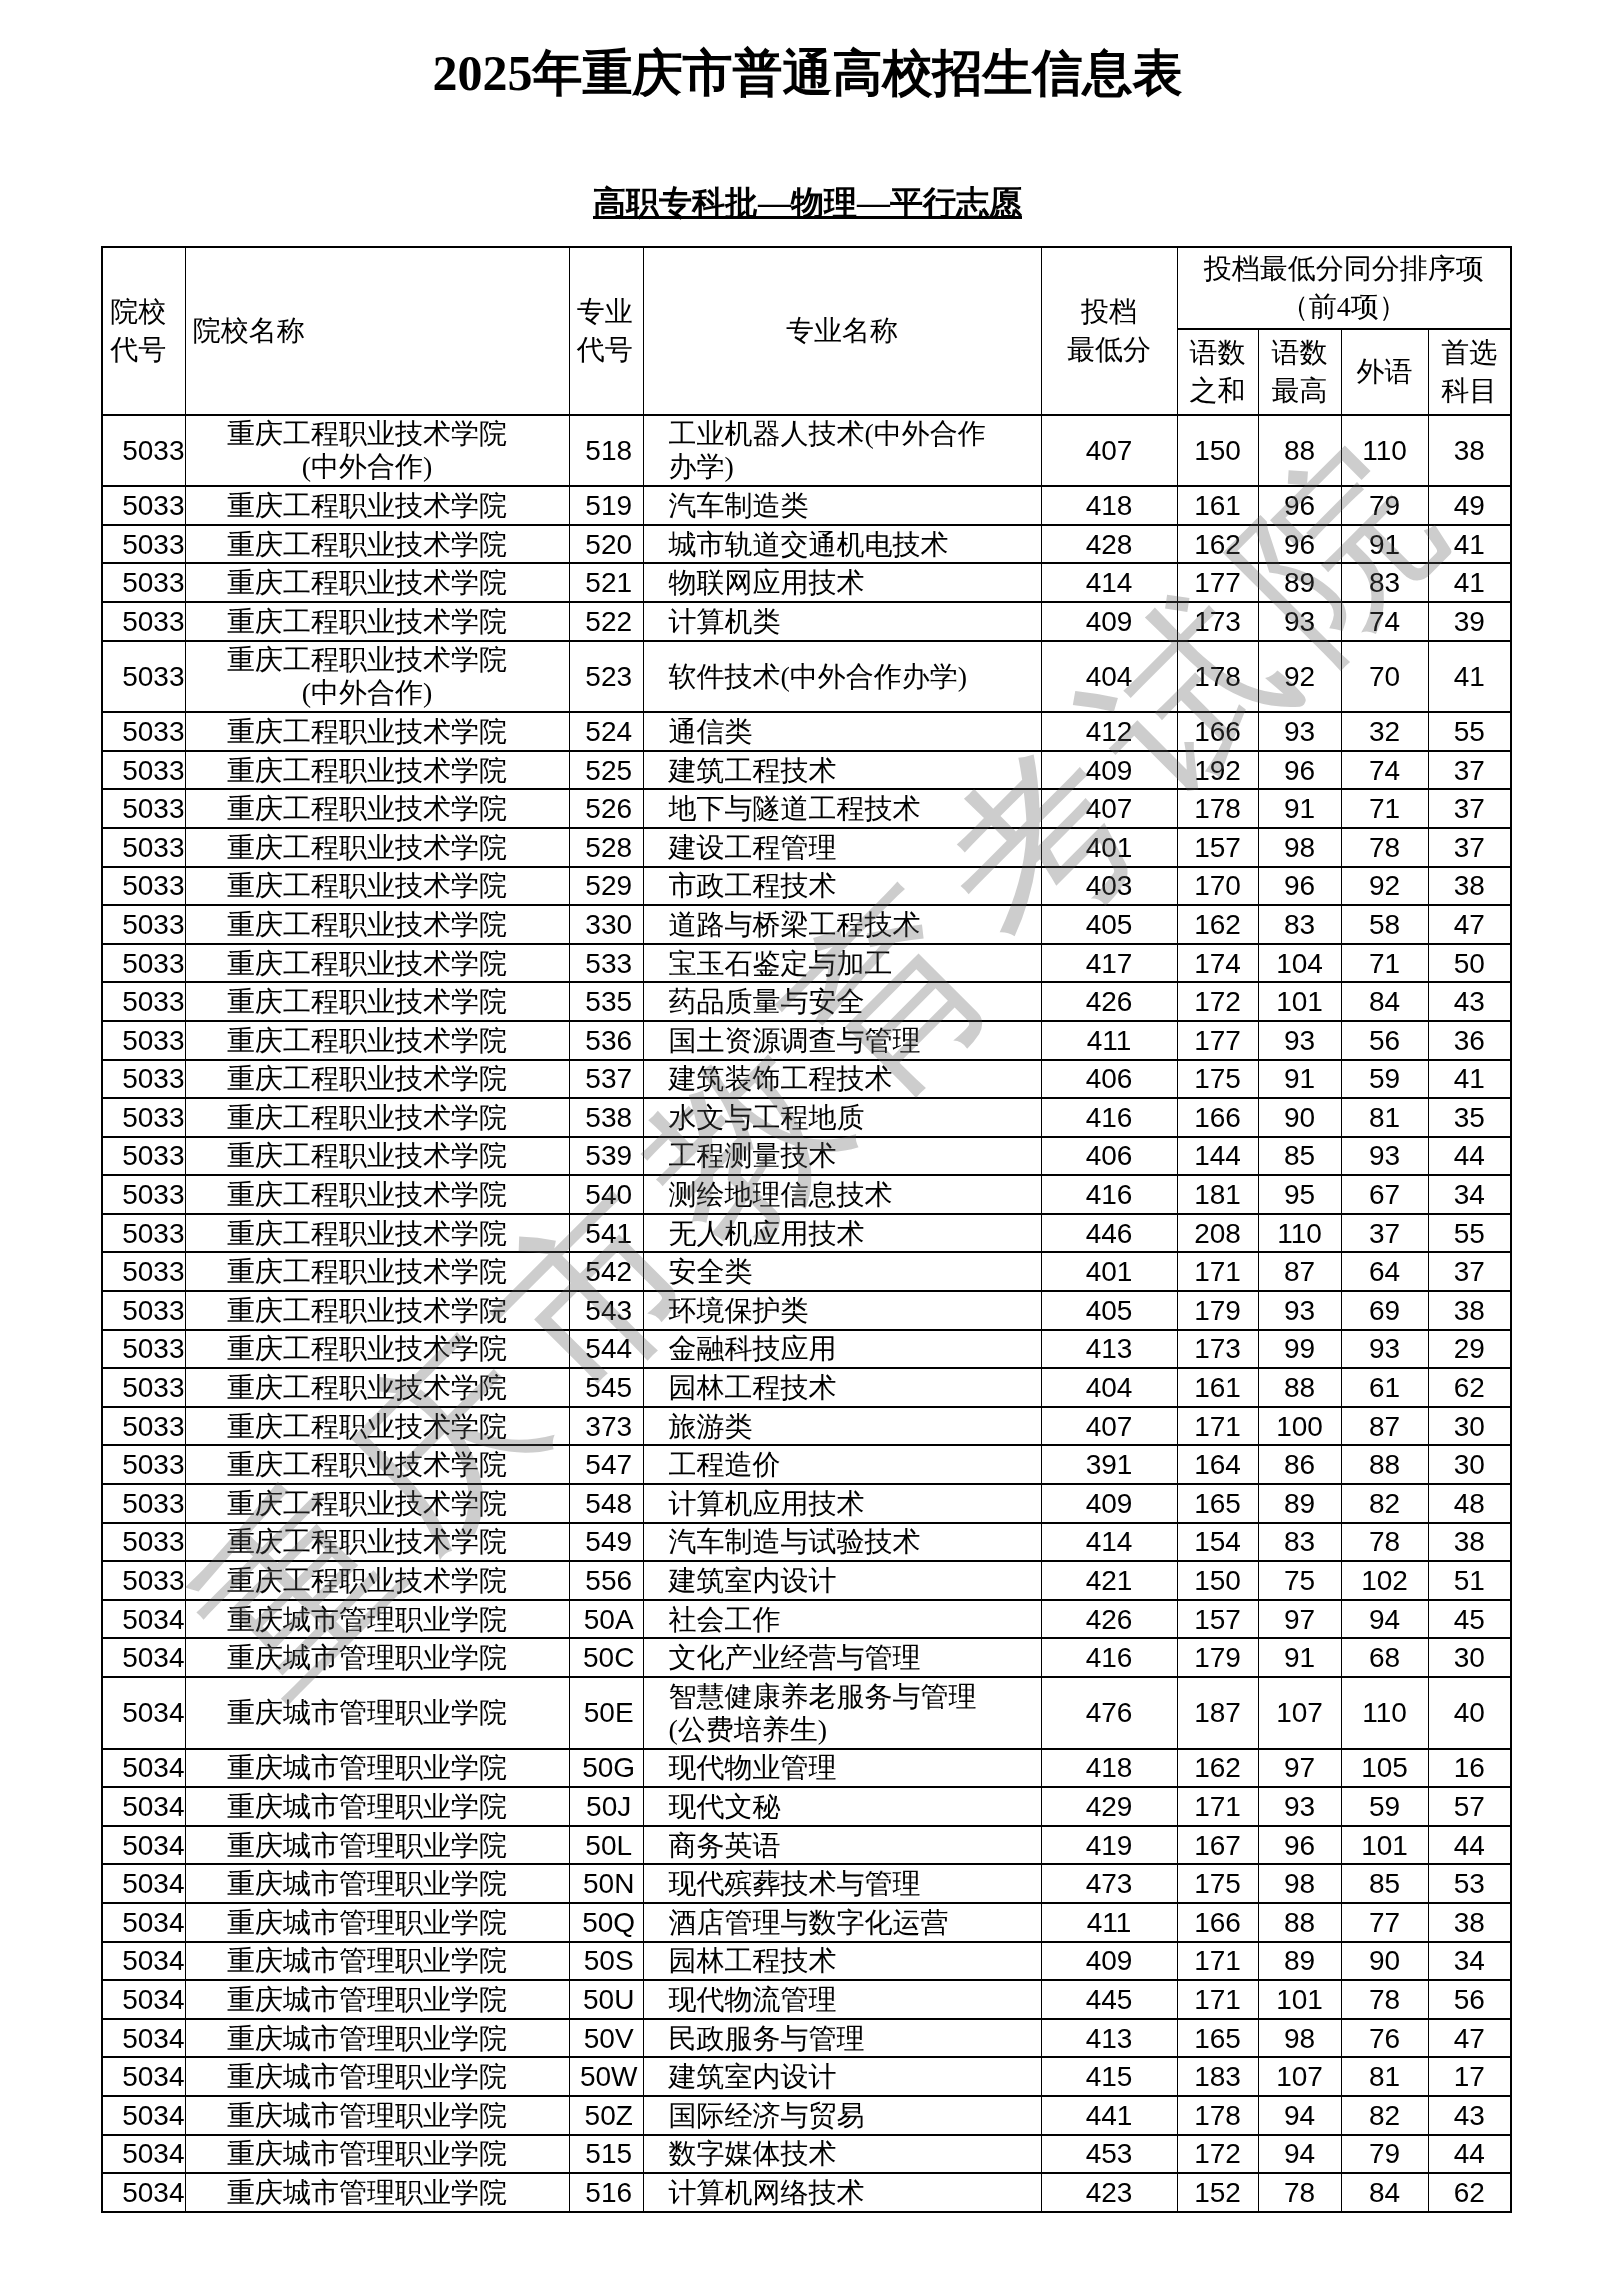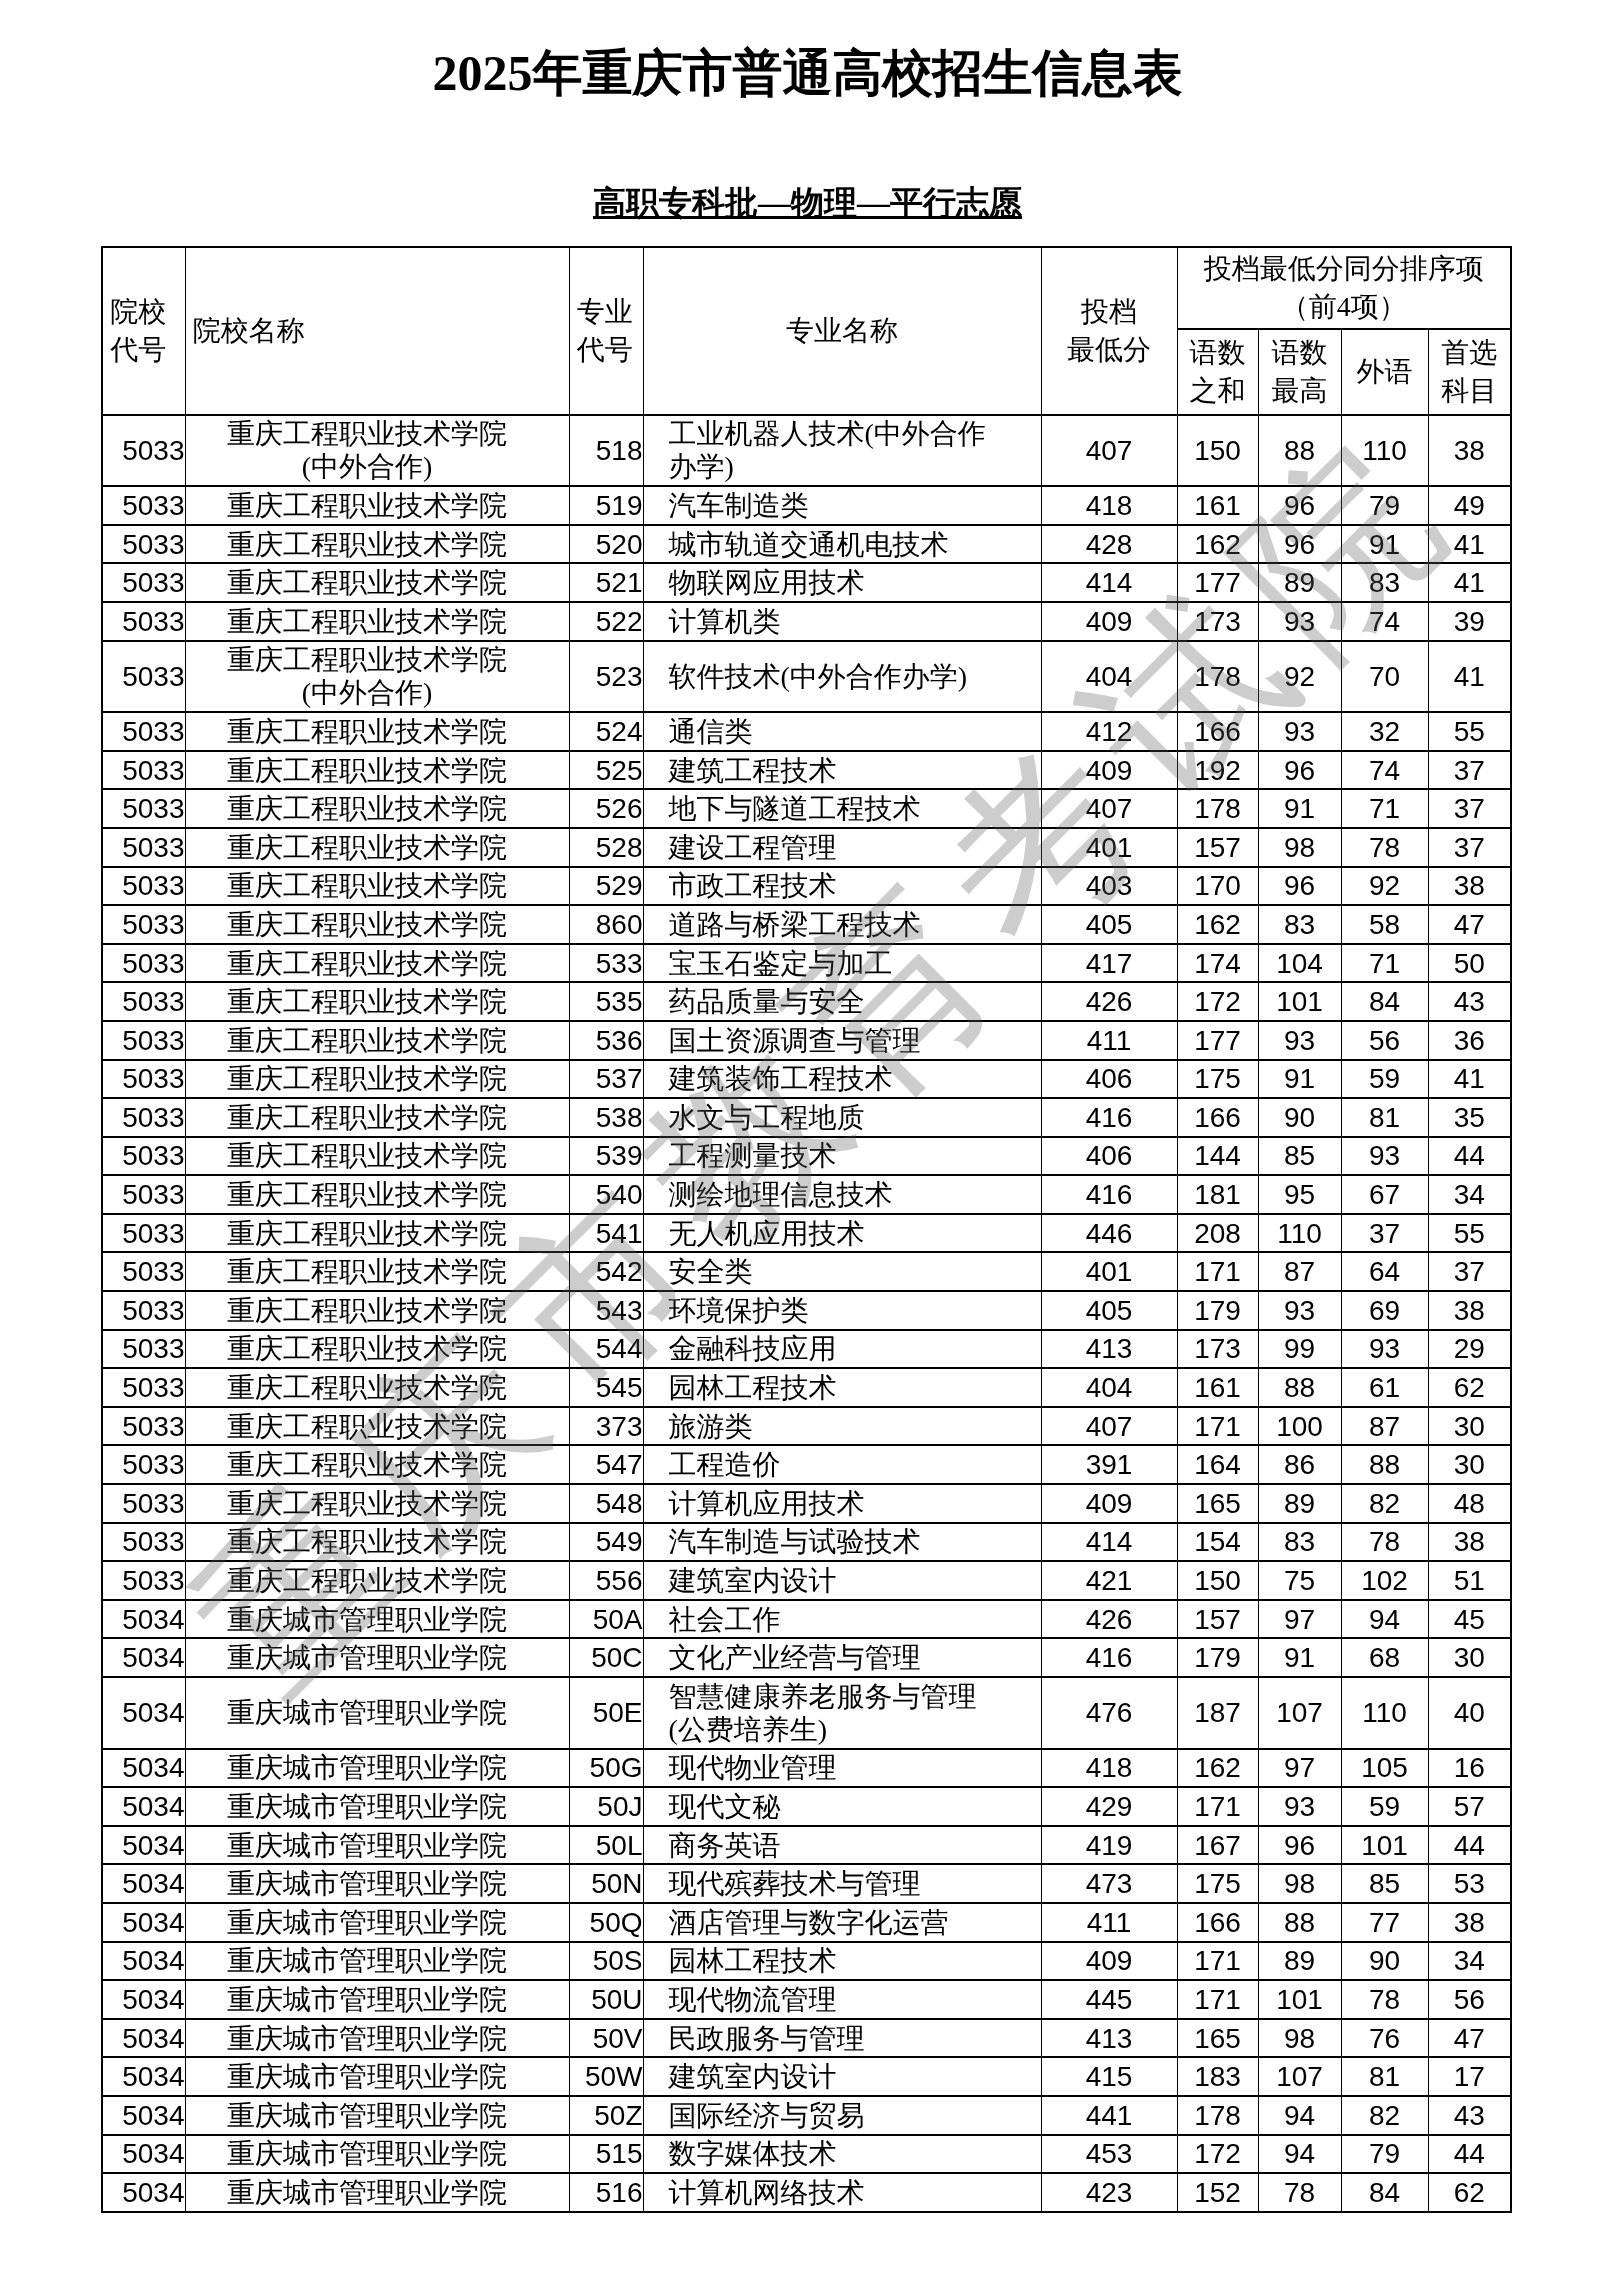--- a/index.html
+++ b/index.html
@@ -67,21 +67,21 @@
   .score-table td {
     height:34px;
     line-height:33px;
     padding:1.8px 0;
     vertical-align:middle;
     font-size:28px;
   }
   .num { font-family:"Liberation Sans","DejaVu Sans",sans-serif; font-size:31px; }
   td.col-code       { text-align:right; padding-left:4px; }
   td.col-college    { text-align:center; padding-left:23px; padding-right:43px; }
-  td.col-major-code { text-align:right; padding-left:5.4px;margin-left:12px; }
+  td.col-major-code { text-align:center; padding-left:5.4px;margin-left:12px; }
   td.col-major      { text-align:left; padding-left:25px; padding-right:33px;margin-top:40px; }
   td.col-score, td.col-t { text-align:center; }
 </style>
 </head>
 <body>
 
 <div class="watermark">重庆市教育考试院</div>
 
 <h1 class="title">2025年重庆市普通高校招生信息表</h1>
 <h2 class="subtitle">高职专科批—物理—平行志愿</h2>
@@ -239,21 +239,21 @@
         <td class="col-major">市政工程技术</td>
         <td class="col-score num">403</td>
         <td class="col-t num">170</td>
         <td class="col-t num">96</td>
         <td class="col-t num">92</td>
         <td class="col-t num">38</td>
       </tr>
       <tr>
         <td class="col-code num">5033</td>
         <td class="col-college">重庆工程职业技术学院</td>
-        <td class="col-major-code num">860</td>
+        <td class="col-major-code num">330</td>
         <td class="col-major">道路与桥梁工程技术</td>
         <td class="col-score num">405</td>
         <td class="col-t num">162</td>
         <td class="col-t num">83</td>
         <td class="col-t num">58</td>
         <td class="col-t num">47</td>
       </tr>
       <tr>
         <td class="col-code num">5033</td>
         <td class="col-college">重庆工程职业技术学院</td>

